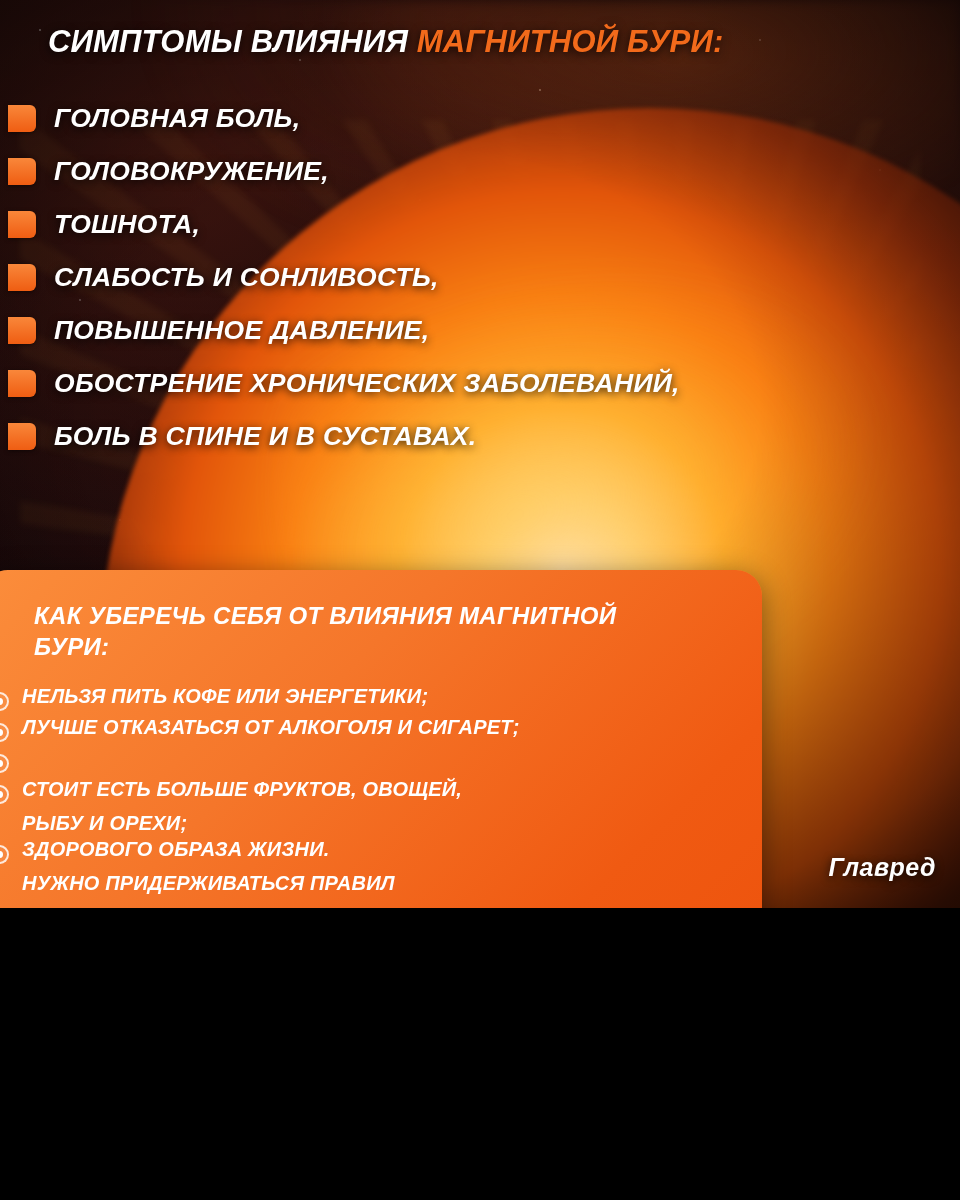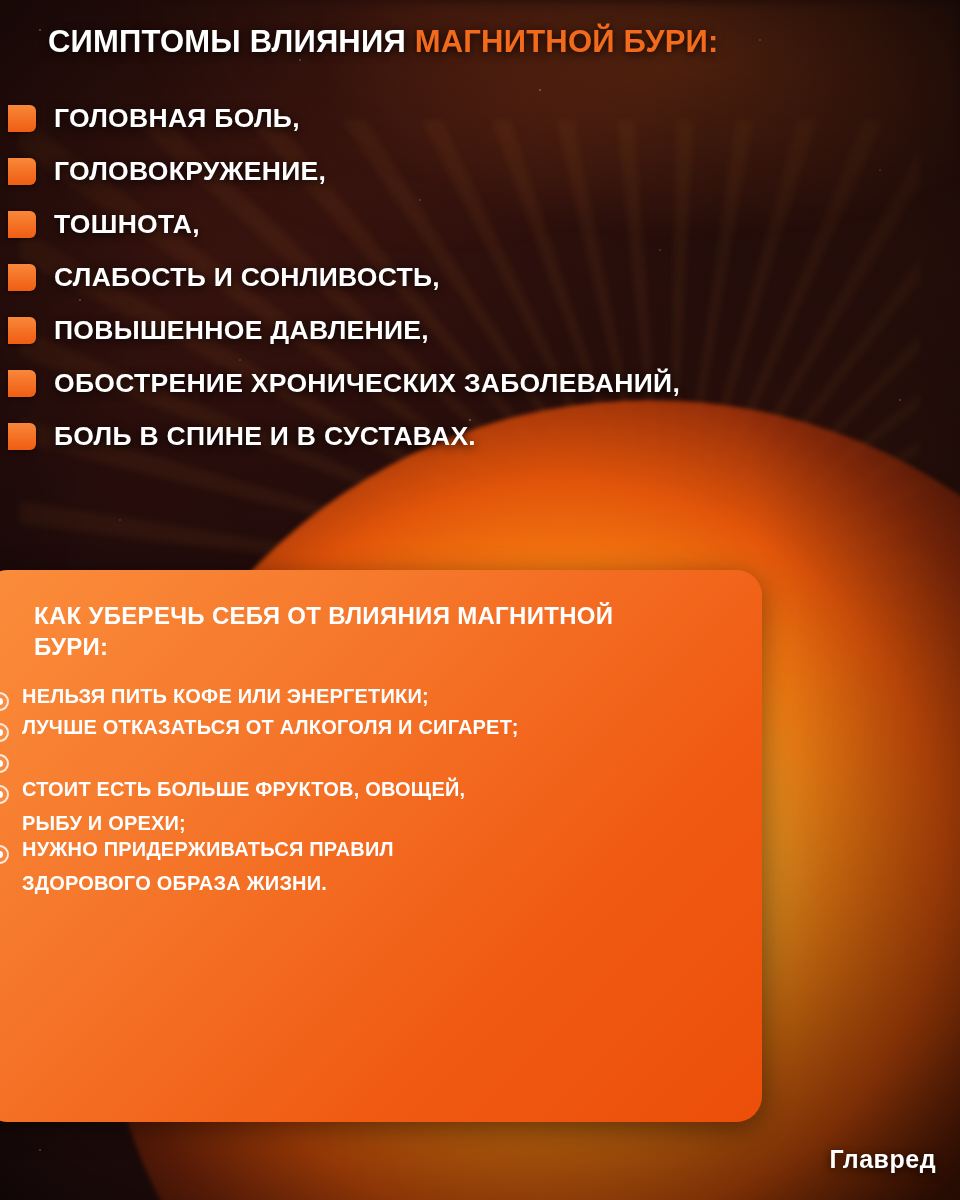--- a/index.html
+++ b/index.html
@@ -6,23 +6,24 @@
     margin: 0;
     padding: 0;
     background: #000;
   }
   body {
     font-family: "Liberation Sans", sans-serif;
   }
   #poster {
     position: relative;
     width: 960px;
-    height: 1200px;
+    height: 908px;
     overflow: hidden;
     background: #4c1d95;
+    font-style: italic;
   }
 
   
   .bg-layer {
     position: absolute;
     inset: 0;
     pointer-events: none;
   }
   .bg-space {
     background:
@@ -319,22 +320,22 @@
       <div class="advice-item">
         <span class="advice-marker"></span>
         <span class="advice-text">
           <span class="line">СТОИТ ЕСТЬ БОЛЬШЕ ФРУКТОВ, ОВОЩЕЙ,</span>
           <span class="line">РЫБУ И ОРЕХИ;</span>
         </span>
       </div>
       <div class="advice-item">
         <span class="advice-marker"></span>
         <span class="advice-text">
+          <span class="line">ЗДОРОВОГО ОБРАЗА ЖИЗНИ.</span>
           <span class="line">НУЖНО ПРИДЕРЖИВАТЬСЯ ПРАВИЛ</span>
-          <span class="line">ЗДОРОВОГО ОБРАЗА ЖИЗНИ.</span>
         </span>
       </div>
     </div>
   </div>
 
   <div class="logo">Главред</div>
 
 </div>
 
 </body></html>

